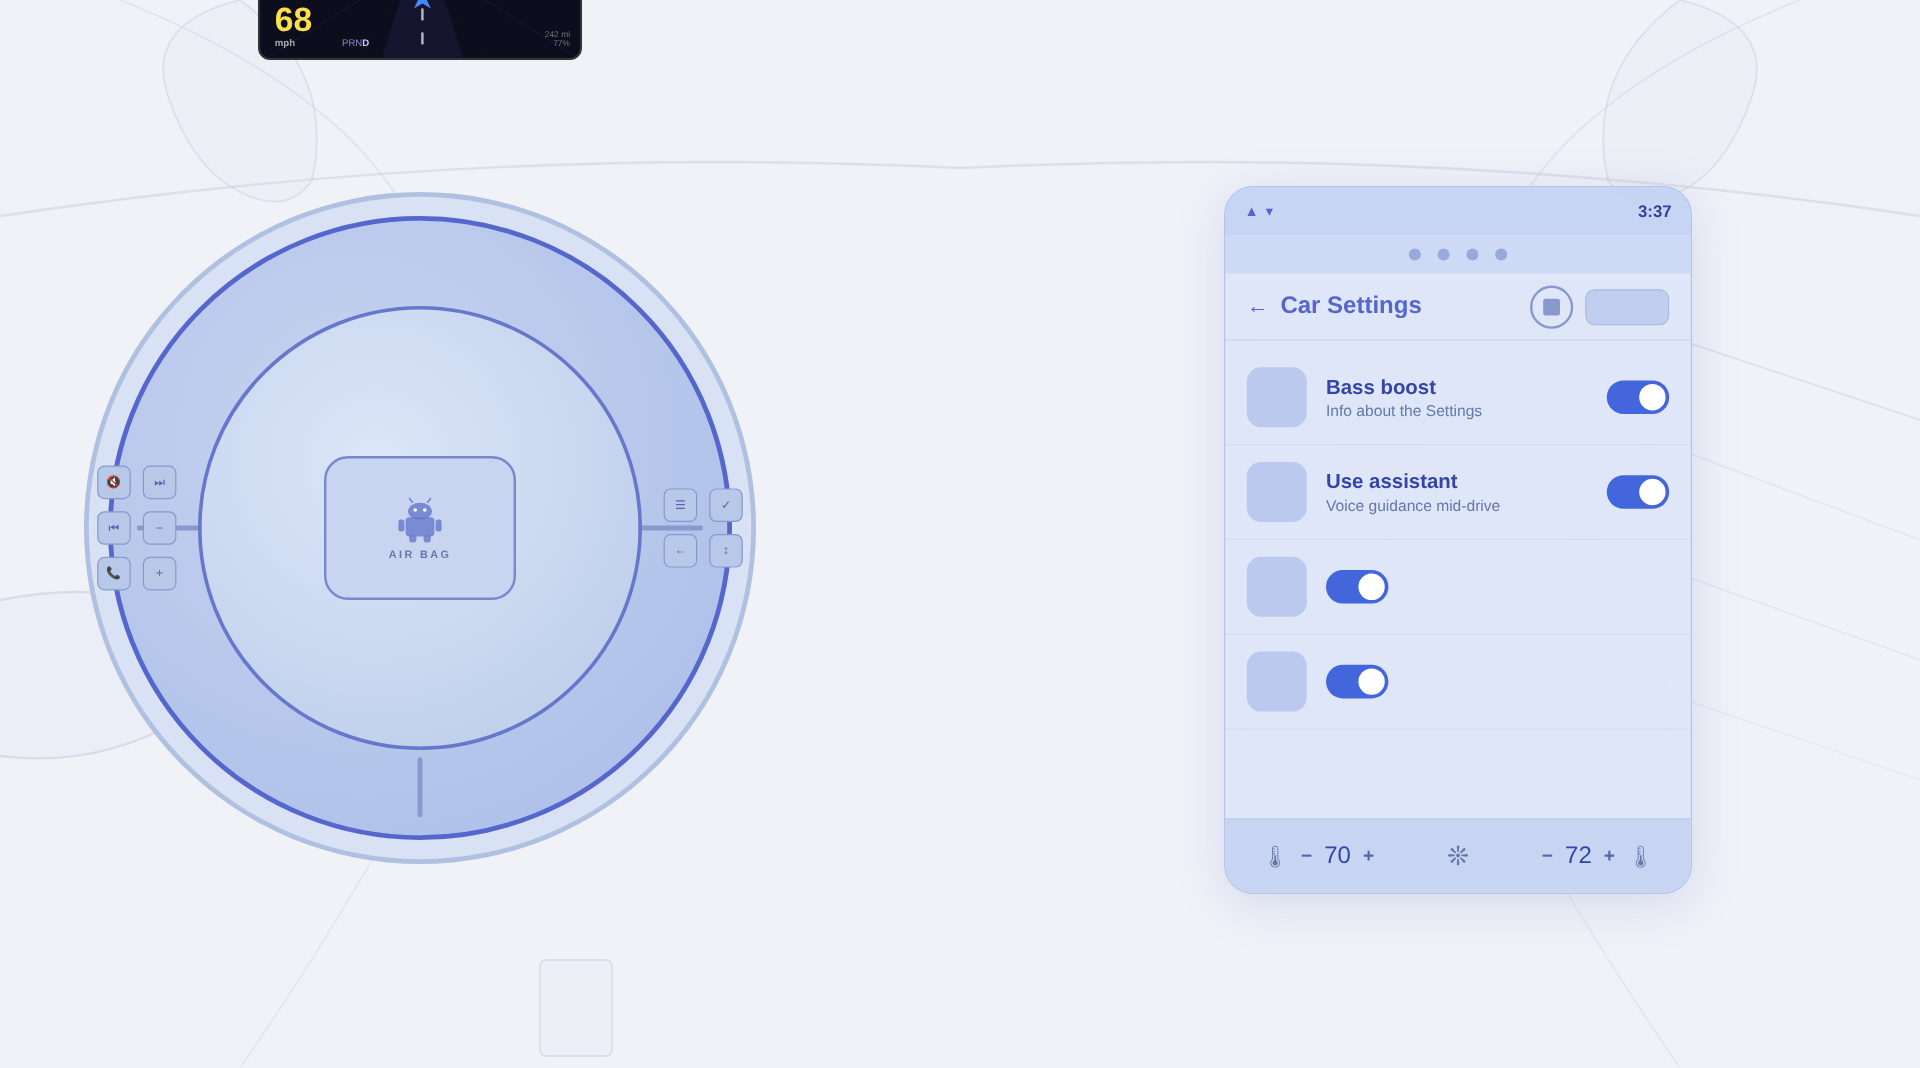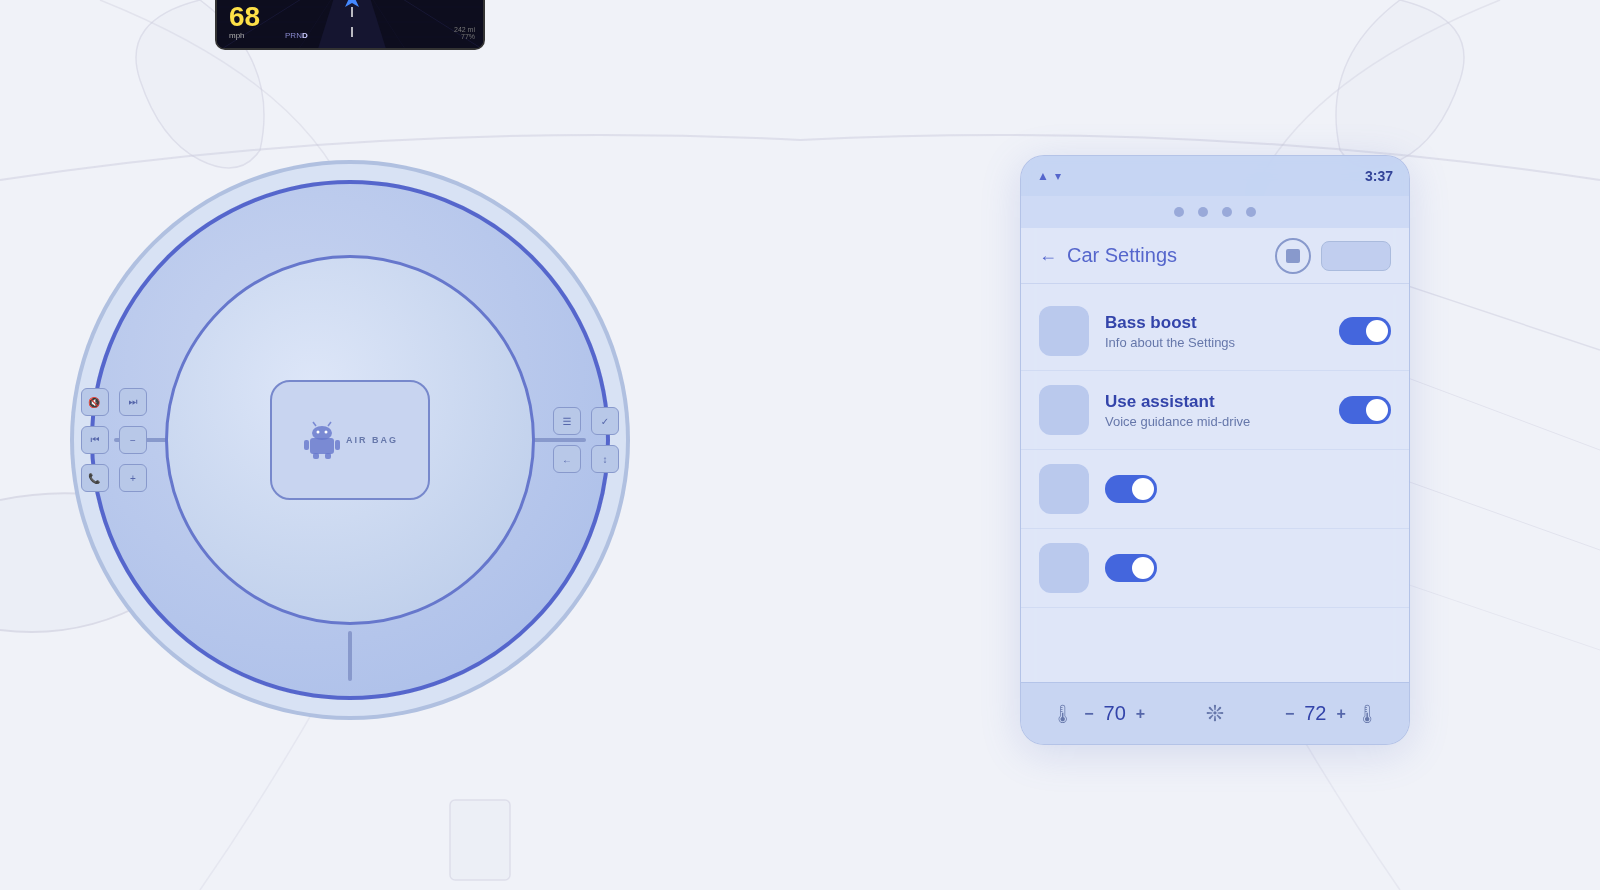--- a/index.html
+++ b/index.html
@@ -50,21 +50,21 @@
       justify-content: center;
     }
 
     .steering-center {
       width: 160px;
       height: 120px;
       border-radius: 20px;
       background: #c8d4f0;
       border: 2px solid #7788cc;
       display: flex;
-      flex-direction: row;
+      flex-direction: column;
       align-items: center;
       justify-content: center;
       gap: 4px;
     }
 
     .airbag-text {
       font-size: 9px;
       color: #6677aa;
       letter-spacing: 2px;
       font-weight: 600;
@@ -161,20 +161,21 @@
     .nav-speed-num {
       font-size: 28px;
       font-weight: bold;
       color: #fde047;
       line-height: 1;
     }
 
     .nav-speed-unit {
       font-size: 8px;
       color: #aaa;
+      font-weight: bold;
     }
 
     
     .settings-panel {
       position: absolute;
       right: 190px;
       top: 155px;
       width: 390px;
       height: 590px;
       background: rgba(220, 228, 248, 0.85);
@@ -236,21 +237,21 @@
     }
 
     .back-arrow {
       font-size: 18px;
       color: #5566cc;
       cursor: pointer;
     }
 
     .panel-title {
       font-size: 20px;
-      font-weight: 400;
+      font-weight: 700;
       color: #5566cc;
     }
 
     .header-right {
       display: flex;
       align-items: center;
       gap: 10px;
     }
 
     .stop-btn {

